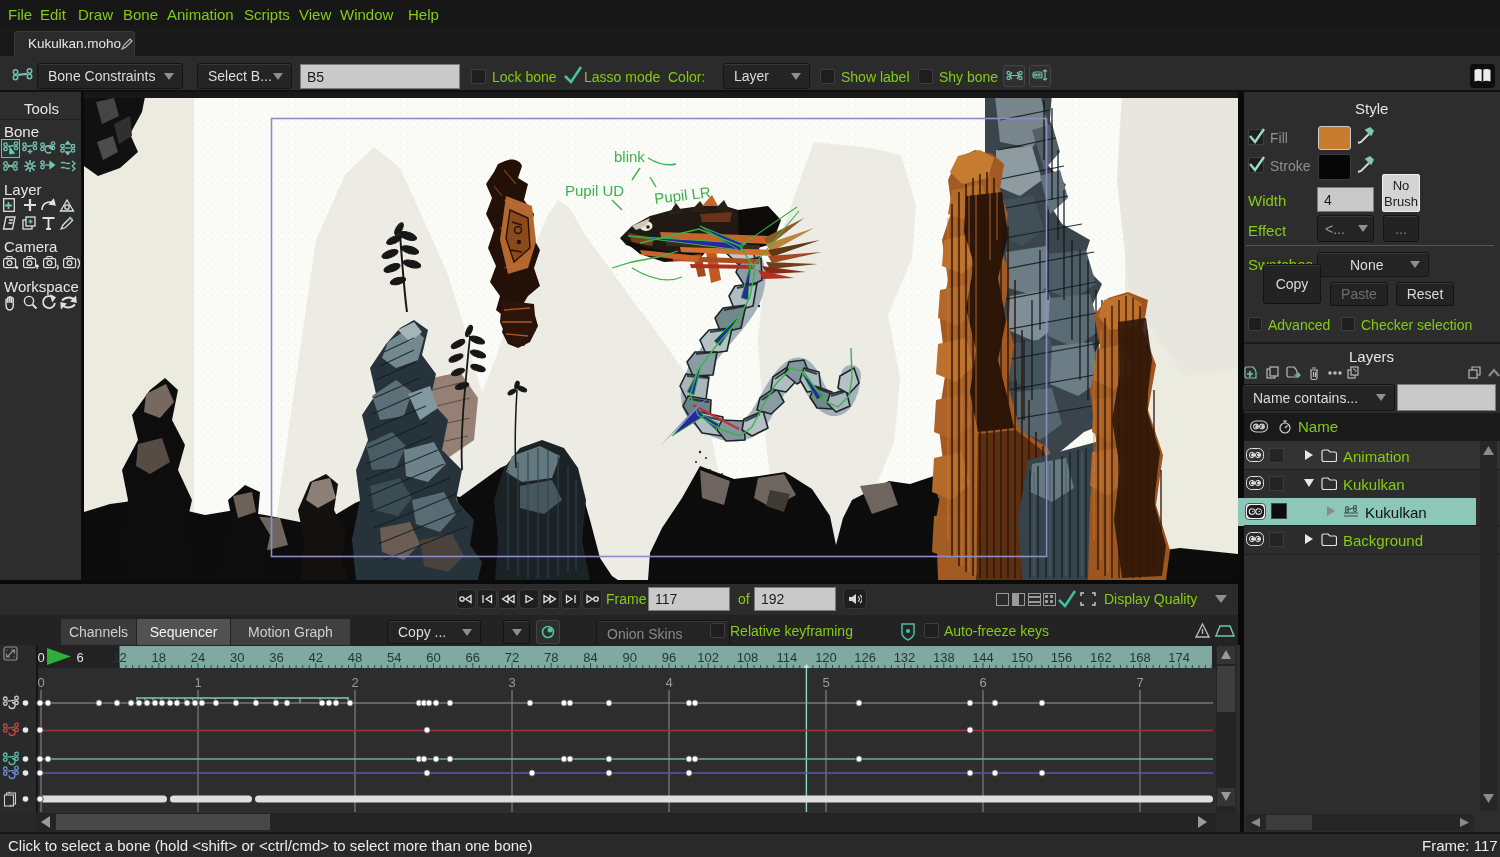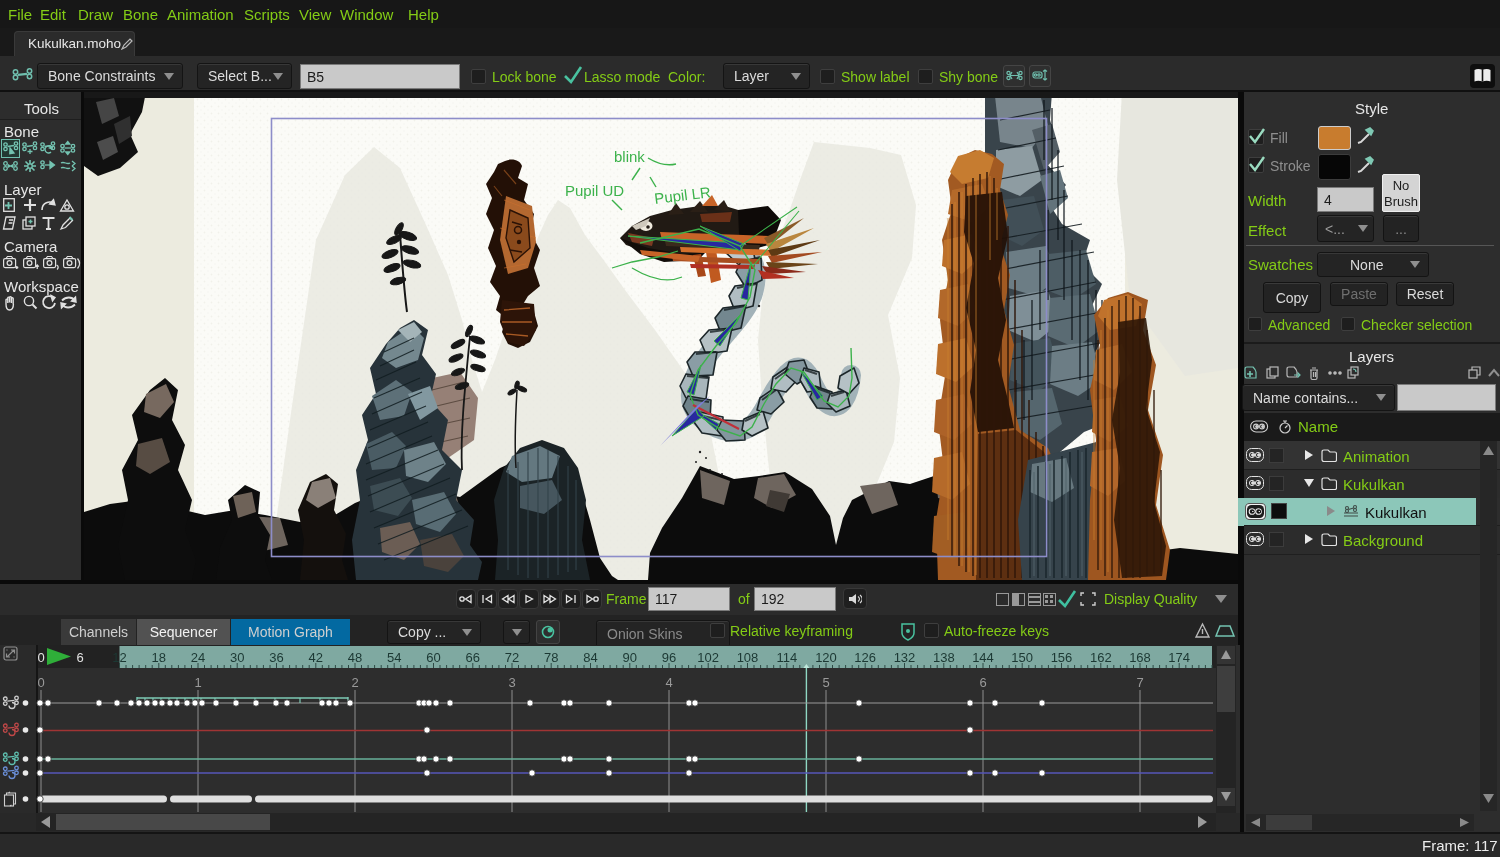--- a/index.html
+++ b/index.html
@@ -538,21 +538,21 @@
       <span class="tx" style="color:#9a9a9a;padding-left:7px">&lt;...</span>
       <span class="ar" style="margin-right:5px"></span>
     </div>
 <div class="btn" style="left:1383px;top:215px;width:36px;height:27px;color:#8a8a8a">...</div>
 <div class="abs" style="left:1246px;top:245px;width:248px;height:1px;background:#565656"></div>
 <div class="lb" style="left:1248px;top:257px;font-size:15px">Swatches</div>
 <div class="dd" style="left:1317px;top:252px;width:112px;height:25px">
       <span class="tx" style="padding-left:32px">None</span>
       <span class="ar"></span>
     </div>
-<div class="btn" style="left:1263px;top:282px;width:58px;height:31px">Copy</div>
+<div class="btn" style="left:1263px;top:264px;width:58px;height:40px">Copy</div>
 <div class="btn" style="left:1330px;top:282px;width:58px;height:24px;color:#6f6f6f">Paste</div>
 <div class="btn" style="left:1396px;top:282px;width:58px;height:24px">Reset</div>
 <div class="cb" style="left:1248px;top:317px;width:14px;height:14px"></div>
 <div class="lb" style="left:1268px;top:318px">Advanced</div>
 <div class="cb" style="left:1341px;top:317px;width:14px;height:14px"></div>
 <div class="lb" style="left:1361px;top:318px">Checker selection</div>
 
 <div class="abs" style="left:1244px;top:342px;width:256px;height:2px;background:#1b1b1b"></div>
 <div class="sect" style="left:1349px;top:348px">Layers</div>
 <svg class="abs" style="left:1244px;top:366px" width="256" height="15" viewBox="0 0 256 15">
@@ -797,21 +797,21 @@
     </svg>
 <svg class="abs" style="left:1080px;top:592px" width="16" height="14" viewBox="0 0 16 14">
       <path d="M1 4 V1 h3 M12 1 h3 v3 M15 10 v3 h-3 M4 13 H1 v-3" stroke="#cfcfcf" fill="none" stroke-width="1.4"></path>
     </svg>
 <div class="lb" style="left:1104px;top:592px">Display Quality</div>
 <div class="abs" style="left:1215px;top:595px;width:0;height:0;border-left:6px solid transparent;border-right:6px solid transparent;border-top:8px solid #8f8f8f"></div>
 
 <div class="abs" style="left:0;top:615px;width:1238px;height:30px;background:#232323"></div>
 <div class="abs" style="left:61px;top:619px;width:75px;height:26px;background:#3a3a3a;color:#cfcfcf;font-size:14px;display:flex;align-items:center;justify-content:center">Channels</div>
 <div class="abs" style="left:137px;top:619px;width:93px;height:26px;background:#525252;color:#f2f2f2;font-size:14px;display:flex;align-items:center;justify-content:center">Sequencer</div>
-<div class="abs" style="left:231px;top:619px;width:119px;height:26px;background:#0369a1;color:#cfcfcf;font-size:14px;display:flex;align-items:center;justify-content:center">Motion Graph</div>
+<div class="abs" style="left:231px;top:619px;width:119px;height:26px;background:#404040;color:#cfcfcf;font-size:14px;display:flex;align-items:center;justify-content:center">Motion Graph</div>
 <div class="dd" style="left:387px;top:620px;width:94px;height:24px">
       <span class="tx">Copy ...</span>
       <span class="ar"></span>
     </div>
 <div class="dd" style="left:503px;top:620px;width:27px;height:24px">
       <span class="ar" style="margin:0 auto"></span>
     </div>
 <div class="abs" style="left:536px;top:620px;width:24px;height:24px;background:#2e2e2e;border:1px solid #444;border-radius:3px"></div>
 <svg class="abs" style="left:540px;top:624px" width="16" height="16" viewBox="0 0 16 16">
       <circle cx="8" cy="8" r="5.5" fill="none" stroke="#49c2a0" stroke-width="1.6"></circle>
@@ -1017,13 +1017,14 @@
 <rect x="1217" y="143" width="18" height="18" fill="#343434"></rect>
       <polygon points="1221,147 1231,147 1226,156" fill="#9a9a9a"></polygon>
 <rect x="0" y="168" width="1240" height="19" fill="#282828"></rect>
 <rect x="36" y="168" width="1180" height="18" fill="#242424"></rect>
 <polygon points="50,171 50,183 41,177" fill="#9a9a9a"></polygon>
 <rect x="56" y="169" width="214" height="16" fill="#484848"></rect>
 <polygon points="1198,171 1198,183 1207,177" fill="#9a9a9a"></polygon>
 </svg>
 
 <div class="abs" style="left:0;top:832px;width:1500px;height:25px;background:#292929;border-top:2px solid #141414"></div>
+<div class="lb" style="left:8px;top:838px;font-size:15px;color:#ececec">Click to select a bone (hold &lt;shift&gt; or &lt;ctrl/cmd&gt; to select more than one bone)</div>
 <div class="lb" style="left:1422px;top:838px;font-size:15px;color:#ececec">Frame: 117</div>
 </div>
 </body></html>

